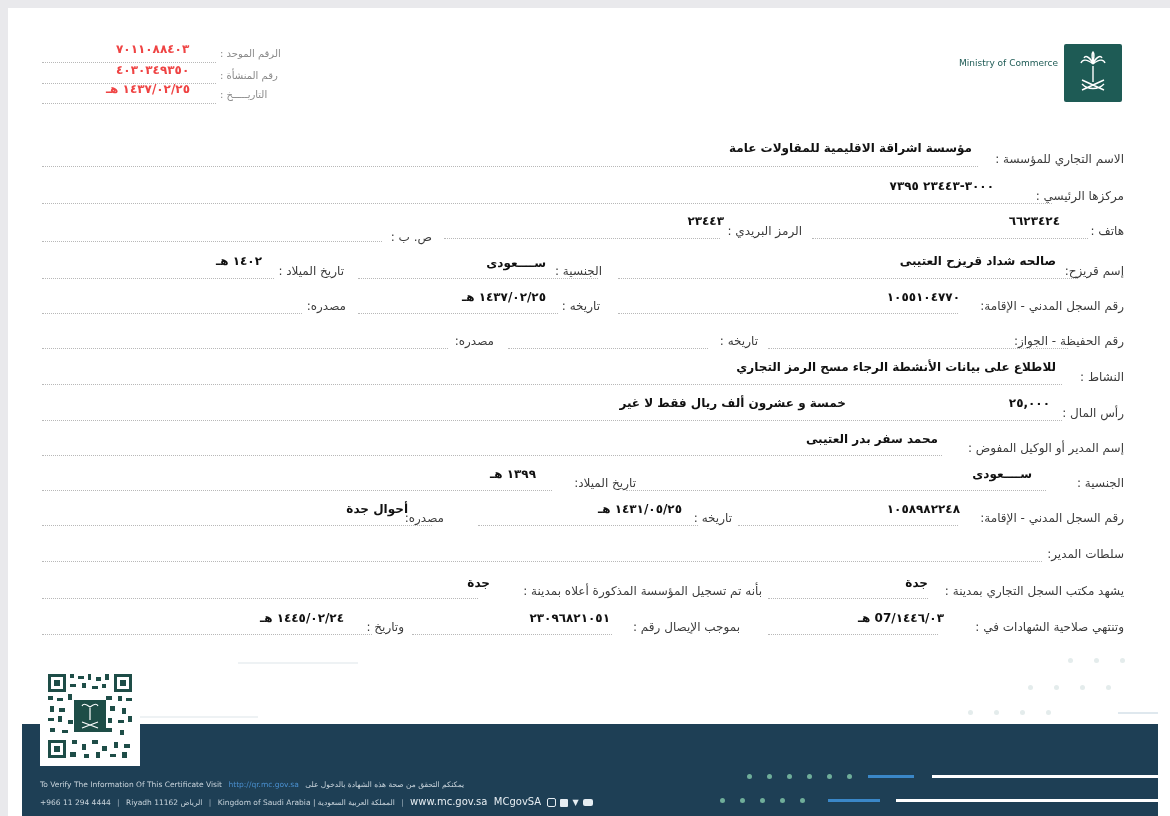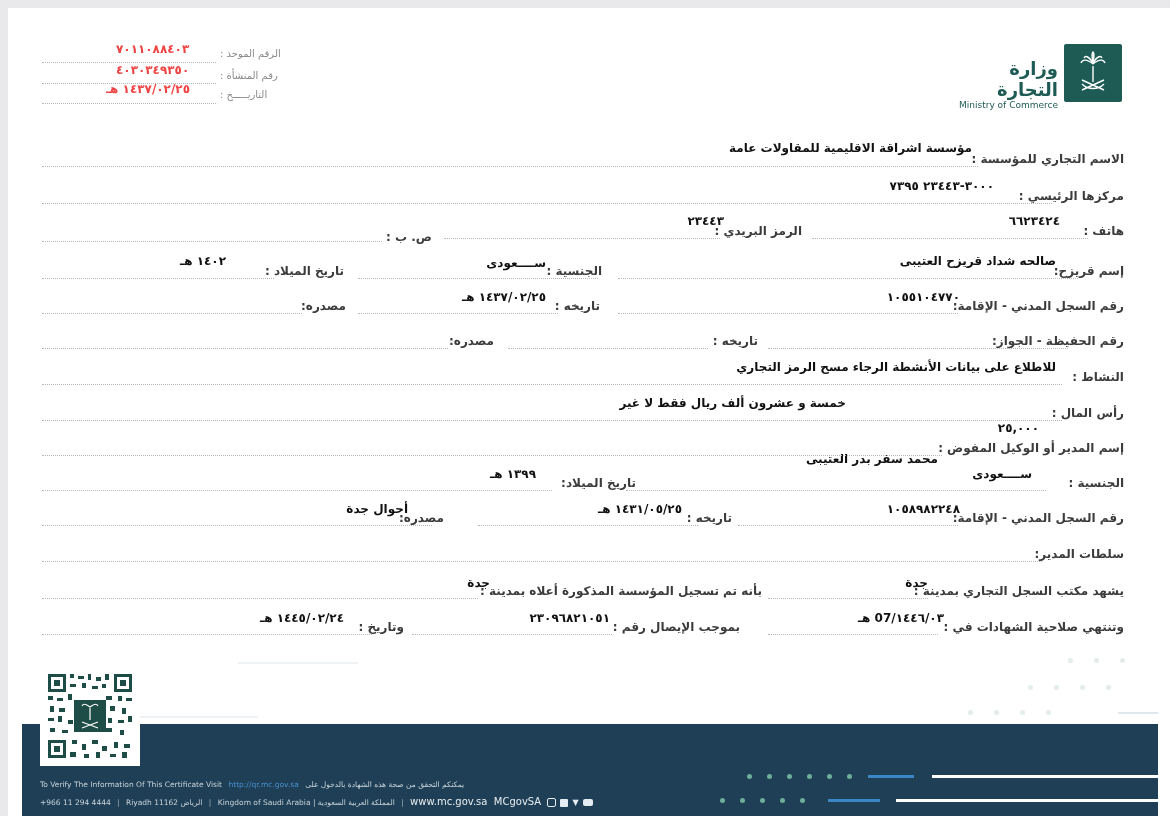--- a/index.html
+++ b/index.html
@@ -1,19 +1,19 @@
 <!DOCTYPE html>
 <html><head>
 <meta charset="utf-8">
 <style>
   html,body{margin:0;padding:0;}
   body{width:1170px;height:816px;background:#e9e9ec;position:relative;overflow:hidden;font-family:"DejaVu Sans",sans-serif;}
   .page{position:absolute;left:8px;top:8px;width:1162px;height:808px;background:#ffffff;}
   .abs{position:absolute;}
-  .lbl{color:#3c3c3c;font-size:12px;white-space:nowrap;direction:rtl;font-weight:bold;}
+  .lbl{color:#3c3c3c;font-size:12px;white-space:nowrap;direction:rtl;}
   .val{color:#111;font-size:12px;font-weight:bold;white-space:nowrap;direction:rtl;}
   .dots{position:absolute;height:0;border-bottom:1px dotted #b8b8b8;}
   .hdr-lbl{color:#8a8a8a;font-size:10px;white-space:nowrap;direction:rtl;}
   .hdr-val{color:#ef4444;font-size:12px;font-weight:bold;white-space:nowrap;direction:rtl;letter-spacing:1px;}
   .title-ar{color:#1e5b55;font-size:18px;font-weight:bold;direction:rtl;text-align:center;}
   .title-en{color:#555;font-size:17px;font-weight:bold;text-align:center;letter-spacing:0.2px;}
   .footer{position:absolute;left:14px;top:716px;width:1136px;height:92px;background:#1e3f55;}
   .bgdot{position:absolute;width:5px;height:5px;border-radius:50%;background:#e4ecec;}
   .gdot{position:absolute;width:5px;height:5px;border-radius:50%;background:#6fae9a;}
 </style>
@@ -29,21 +29,20 @@
   <div class="abs hdr-lbl" style="left:212px;top:62px;">رقم المنشأة :</div>
   <div class="abs hdr-val" style="left:108px;top:55px;">٤٠٣٠٣٤٩٣٥٠</div>
   <div class="dots" style="left:34px;top:75px;width:174px;"></div>
 
   <div class="abs hdr-lbl" style="left:212px;top:81px;">التاريـــــخ :</div>
   <div class="abs hdr-val" style="left:98px;top:74px;">١٤٣٧/٠٢/٢٥ هـ</div>
   <div class="dots" style="left:34px;top:95px;width:174px;"></div>
 
 
   <div class="abs" style="left:946px;top:50px;width:104px;text-align:right;">
-    <div style="color:#1e5b55;font-size:18px;font-weight:bold;direction:rtl;">وزارة التجارة</div>
     <div style="color:#1e5b55;font-size:9px;">Ministry of Commerce</div>
   </div>
   <div class="abs" style="left:1056px;top:36px;width:58px;height:58px;background:#1e5b55;border-radius:2px;">
     <svg width="58" height="58" viewBox="0 0 58 58">
       <g stroke="#ffffff" fill="none" stroke-width="1.4">
         <line x1="29" y1="22" x2="29" y2="38"></line>
         <path d="M29 20 C22 14 18 16 17 19 M29 20 C36 14 40 16 41 19 M29 19 C24 11 21 12 20 14 M29 19 C34 11 37 12 38 14 M29 18 C27 10 29 8 29 8 C29 8 31 10 29 18"></path>
         <path d="M18 40 C24 46 34 46 40 40 M18 46 L40 36 M40 46 L18 36"></path>
       </g>
     </svg>
@@ -66,21 +65,21 @@
   <div class="abs lbl" style="right:738px;top:222px;">ص. ب :</div>
   <div class="dots" style="left:34px;top:233px;width:340px;"></div>
 
   <div class="abs lbl" style="right:46px;top:256px;">إسم قريزح:</div>
   <div class="abs val" style="right:114px;top:246px;">صالحه شداد قريزح العتيبى</div>
   <div class="dots" style="left:610px;top:270px;width:460px;"></div>
   <div class="abs lbl" style="right:568px;top:256px;">الجنسية :</div>
   <div class="abs val" style="right:624px;top:248px;">ســــعودى</div>
   <div class="dots" style="left:350px;top:270px;width:240px;"></div>
   <div class="abs lbl" style="right:826px;top:256px;">تاريخ الميلاد :</div>
-  <div class="abs val" style="right:944px;top:246px;">١٤٠٢ هـ</div>
+  <div class="abs val" style="right:908px;top:246px;">١٤٠٢ هـ</div>
   <div class="dots" style="left:34px;top:270px;width:232px;"></div>
 
   <div class="abs lbl" style="right:46px;top:291px;">رقم السجل المدني - الإقامة:</div>
   <div class="abs val" style="right:210px;top:282px;">١٠٥٥١٠٤٧٧٠</div>
   <div class="dots" style="left:610px;top:305px;width:340px;"></div>
   <div class="abs lbl" style="right:570px;top:291px;">تاريخه :</div>
   <div class="abs val" style="right:624px;top:282px;">١٤٣٧/٠٢/٢٥ هـ</div>
   <div class="dots" style="left:350px;top:305px;width:200px;"></div>
   <div class="abs lbl" style="right:824px;top:291px;">مصدره:</div>
   <div class="dots" style="left:34px;top:305px;width:260px;"></div>
@@ -90,26 +89,26 @@
   <div class="abs lbl" style="right:412px;top:326px;">تاريخه :</div>
   <div class="dots" style="left:500px;top:340px;width:200px;"></div>
   <div class="abs lbl" style="right:676px;top:326px;">مصدره:</div>
   <div class="dots" style="left:34px;top:340px;width:406px;"></div>
 
   <div class="abs lbl" style="right:46px;top:362px;">النشاط :</div>
   <div class="abs val" style="right:114px;top:352px;">للاطلاع على بيانات الأنشطة الرجاء مسح الرمز التجاري</div>
   <div class="dots" style="left:34px;top:376px;width:1020px;"></div>
 
   <div class="abs lbl" style="right:46px;top:398px;">رأس المال :</div>
-  <div class="abs val" style="right:131px;top:388px;margin-top:25px;">٢٥,٠٠٠</div>
+  <div class="abs val" style="right:120px;top:388px;">٢٥,٠٠٠</div>
   <div class="abs val" style="right:324px;top:388px;">خمسة و عشرون ألف   ريال  فقط لا غير</div>
   <div class="dots" style="left:34px;top:412px;width:1020px;"></div>
 
   <div class="abs lbl" style="right:46px;top:433px;">إسم المدير أو الوكيل المفوض :</div>
-  <div class="abs val" style="right:232px;top:444px;">محمد سفر بدر العتيبى</div>
+  <div class="abs val" style="right:232px;top:424px;">محمد سفر بدر العتيبى</div>
   <div class="dots" style="left:34px;top:447px;width:900px;"></div>
 
   <div class="abs lbl" style="right:46px;top:468px;">الجنسية :</div>
   <div class="abs val" style="right:138px;top:459px;">ســــعودى</div>
   <div class="dots" style="left:618px;top:482px;width:420px;"></div>
   <div class="abs lbl" style="right:534px;top:468px;">تاريخ الميلاد:</div>
   <div class="abs val" style="right:634px;top:459px;">١٣٩٩ هـ</div>
   <div class="dots" style="left:34px;top:482px;width:510px;"></div>
 
   <div class="abs lbl" style="right:46px;top:503px;">رقم السجل المدني - الإقامة:</div>

